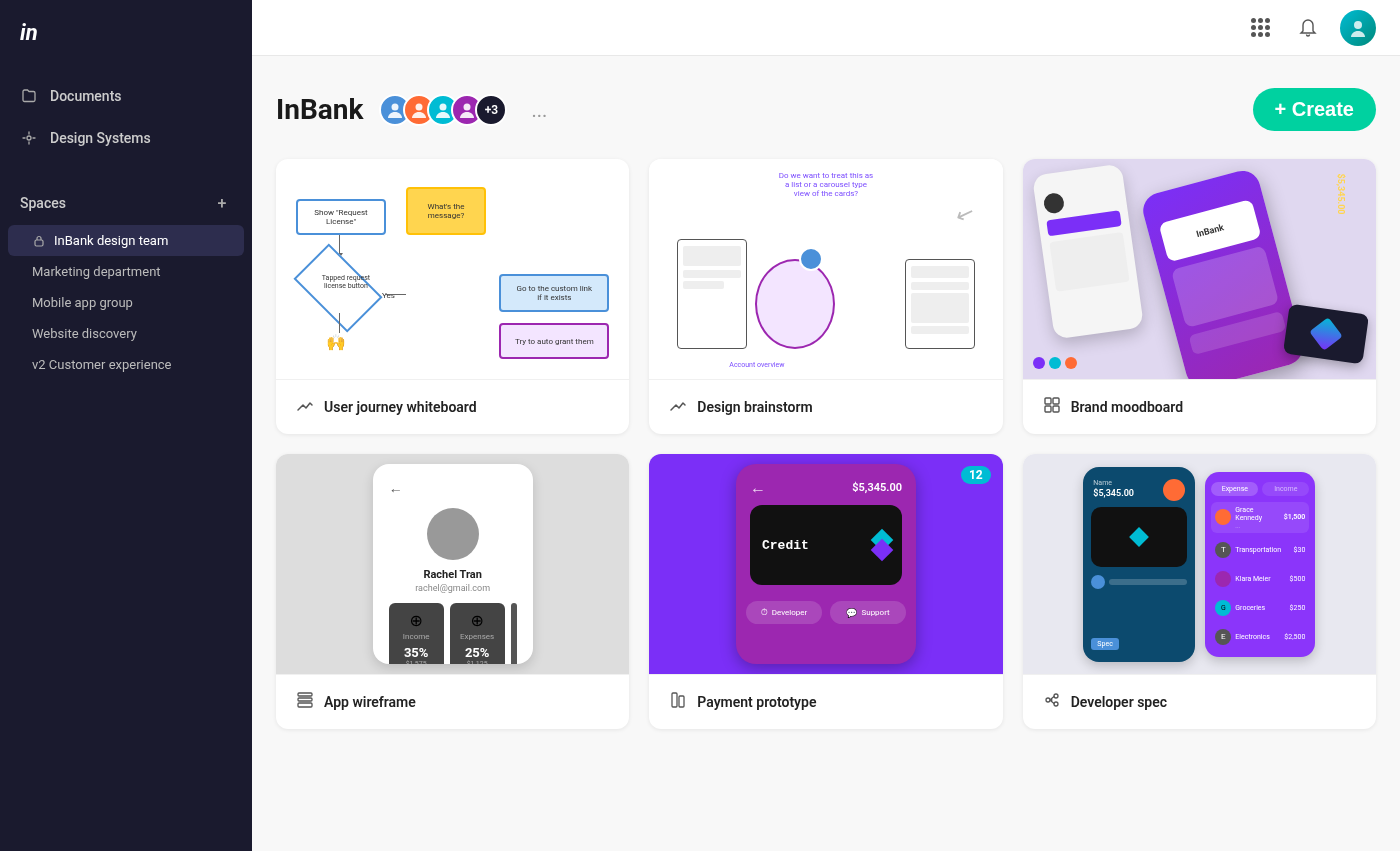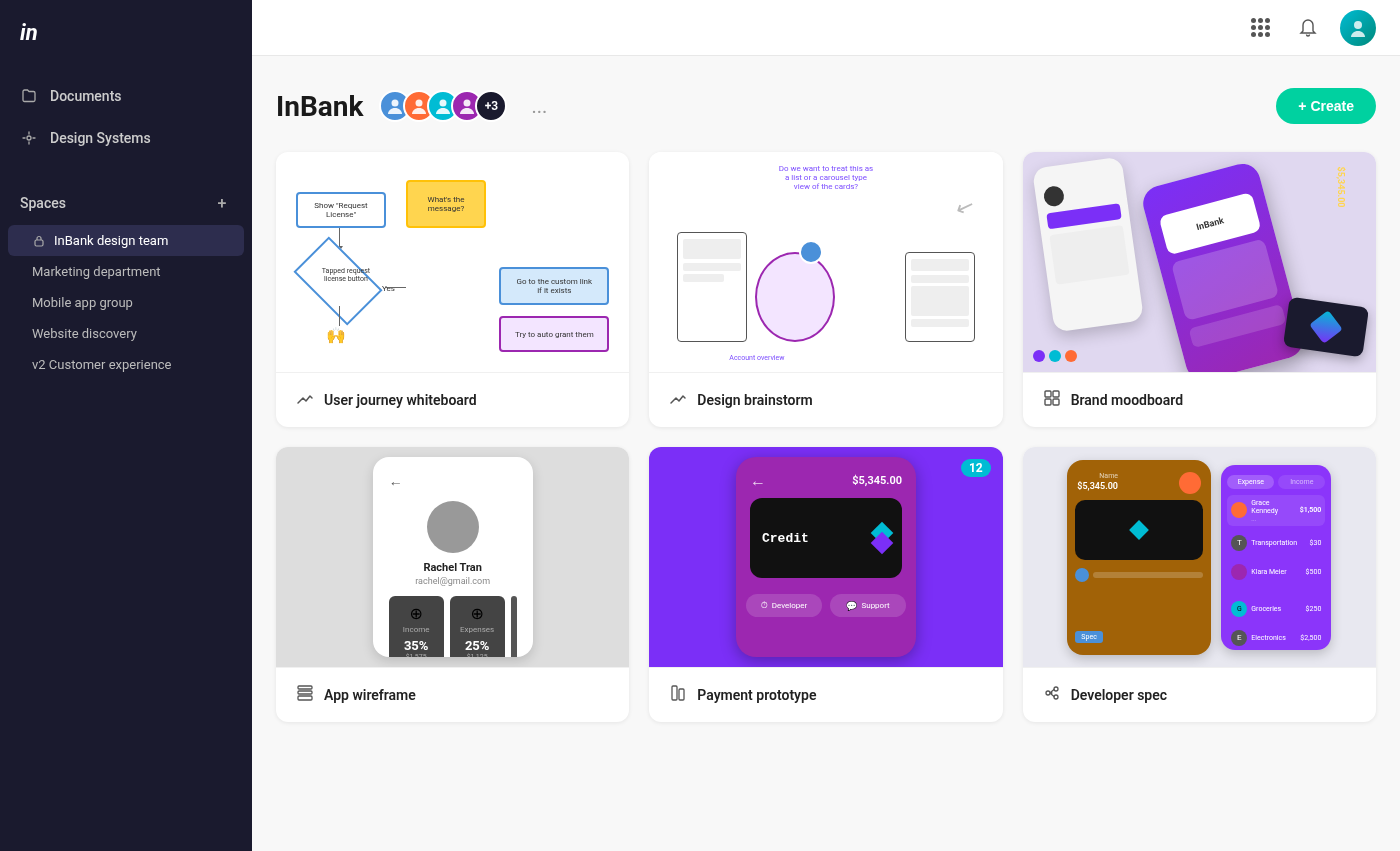--- a/index.html
+++ b/index.html
@@ -185,21 +185,21 @@
       font-size: 20px;
       cursor: pointer;
       padding: 0 8px;
     }
     .create-btn {
       background: #00d1a0;
       color: #fff;
       border: none;
       border-radius: 24px;
       padding: 10px 22px;
-      font-size: 14px;
+      font-size: 20px;
       font-weight: 600;
       cursor: pointer;
       display: flex;
       align-items: center;
       gap: 6px;
     }
 
     
     .cards-grid {
       display: grid;
@@ -606,21 +606,21 @@
                 <rect x="10" y="5" width="5" height="11" rx="1" stroke="#555" stroke-width="1.3"></rect>
               </svg>
           </span>
           <span class="card-footer-label">Payment prototype</span>
         </div>
       </div>
 
       <div class="card">
         <div class="card-preview" style="background:#e8e8f0; display:flex; align-items:center; justify-content:center; gap:10px;">
 
-          <div style="width:144px; height:195px; background:#a16207; border-radius:16px; overflow:hidden; box-shadow:0 4px 12px rgba(0,0,0,0.2); position:relative;text-align:right;">
+          <div style="width:112px; height:195px; background:#0c4a6e; border-radius:16px; overflow:hidden; box-shadow:0 4px 12px rgba(0,0,0,0.2); position:relative;">
 
             <div style="padding:12px 10px 6px; display:flex; align-items:center; justify-content:space-between;">
               <div style="font-size:7px; color:rgba(255,255,255,0.7); line-height:1.3;">Name<br><span style="color:#fff; font-size:9px; font-weight:600;">$5,345.00</span></div>
               <div style="width:22px; height:22px; border-radius:50%; background:#ff6b35; overflow:hidden;"></div>
             </div>
 
             <div style="margin:0 8px; background:#111; border-radius:10px; height:60px; display:flex; align-items:center; justify-content:center;">
               <div style="width:14px; height:14px; background:#00bcd4; transform:rotate(45deg);"></div>
             </div>
 
@@ -650,21 +650,21 @@
                 </div>
                 <div style="font-size:7px; color:#fff; font-weight:600;">$1,500</div>
               </div>
               <div style="display:flex; align-items:center; gap:4px; margin-bottom:5px; padding:4px;">
                 <div style="width:16px; height:16px; border-radius:50%; background:#555; display:flex;align-items:center;justify-content:center; font-size:8px; color:#fff;">T</div>
                 <div style="flex:1;">
                     <div style="font-size:7px; color:#fff;">Transportation</div>
                   </div>
                 <div style="font-size:7px; color:#fff;">$30</div>
               </div>
-              <div style="display:flex; align-items:center; gap:4px; margin-bottom:13px; padding:4px;">
+              <div style="display:flex; align-items:center; gap:4px; margin-bottom:5px; padding:4px;">
                 <div style="width:16px; height:16px; border-radius:50%; background:#9c27b0;"></div>
                 <div style="flex:1;">
                     <div style="font-size:7px; color:#fff;">Klara Meier</div>
                   </div>
                 <div style="font-size:7px; color:#fff;">$500</div>
               </div>
               <div style="display:flex; align-items:center; gap:4px; margin-bottom:5px; padding:4px;">
                 <div style="width:16px; height:16px; border-radius:50%; background:#00bcd4; display:flex;align-items:center;justify-content:center; font-size:7px;">G</div>
                 <div style="flex:1;">
                     <div style="font-size:7px; color:#fff;">Groceries</div>

